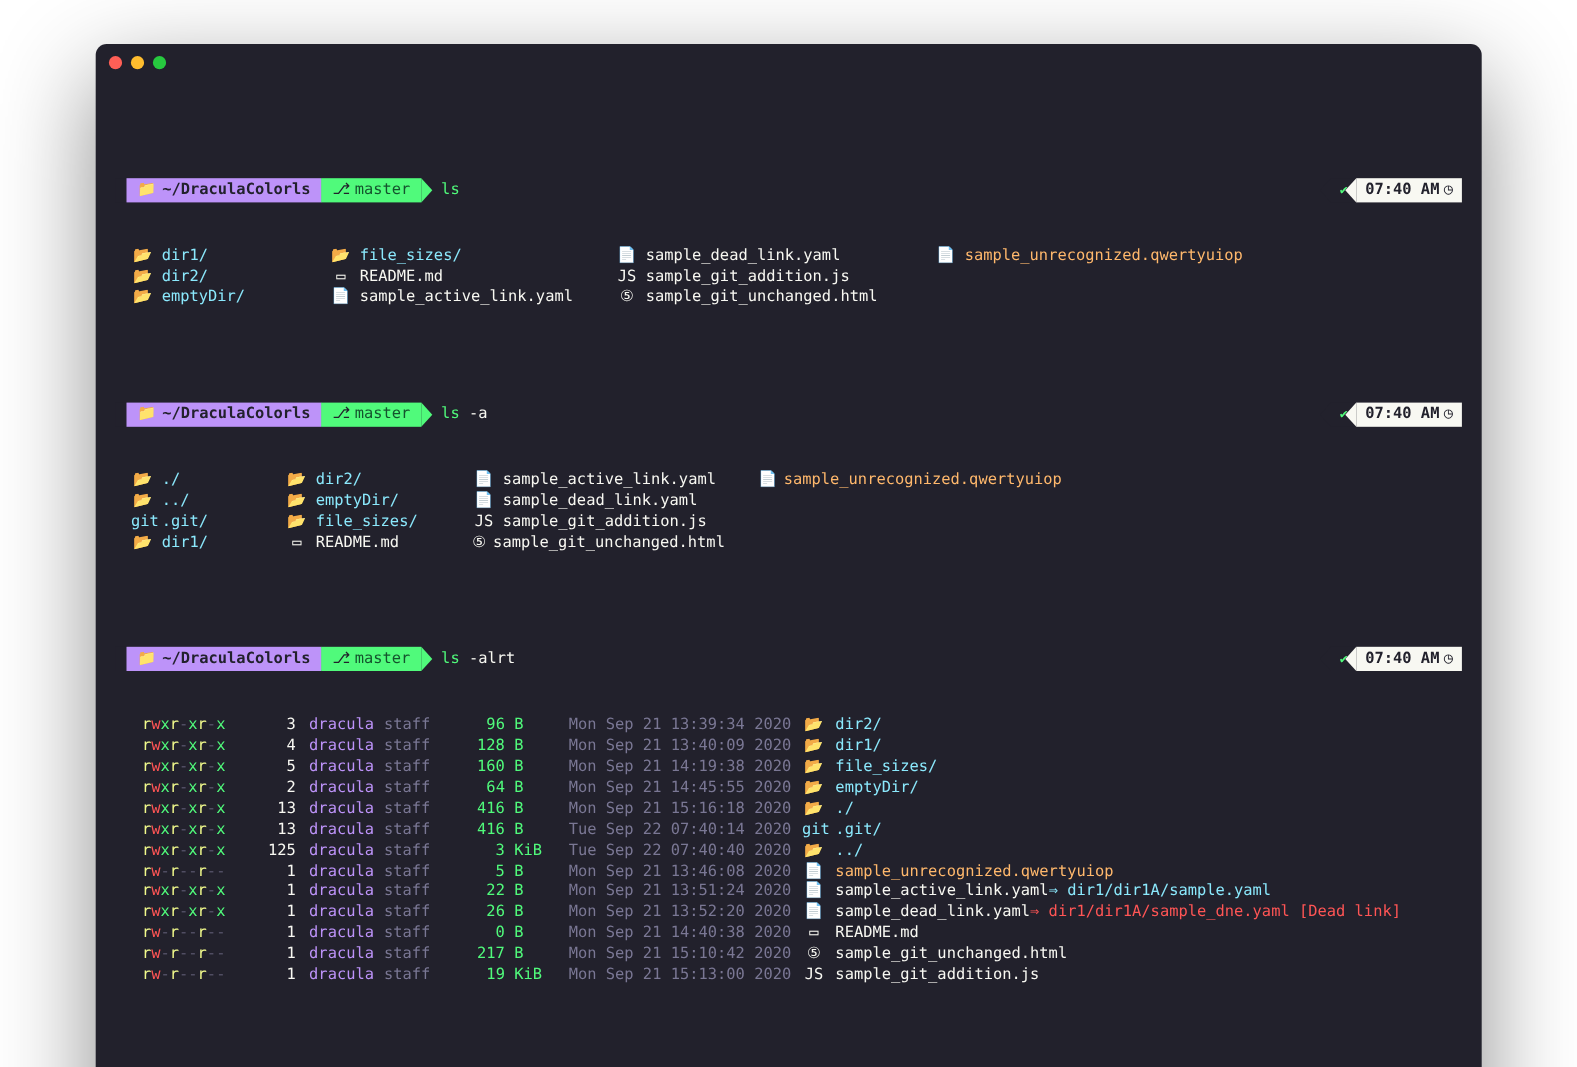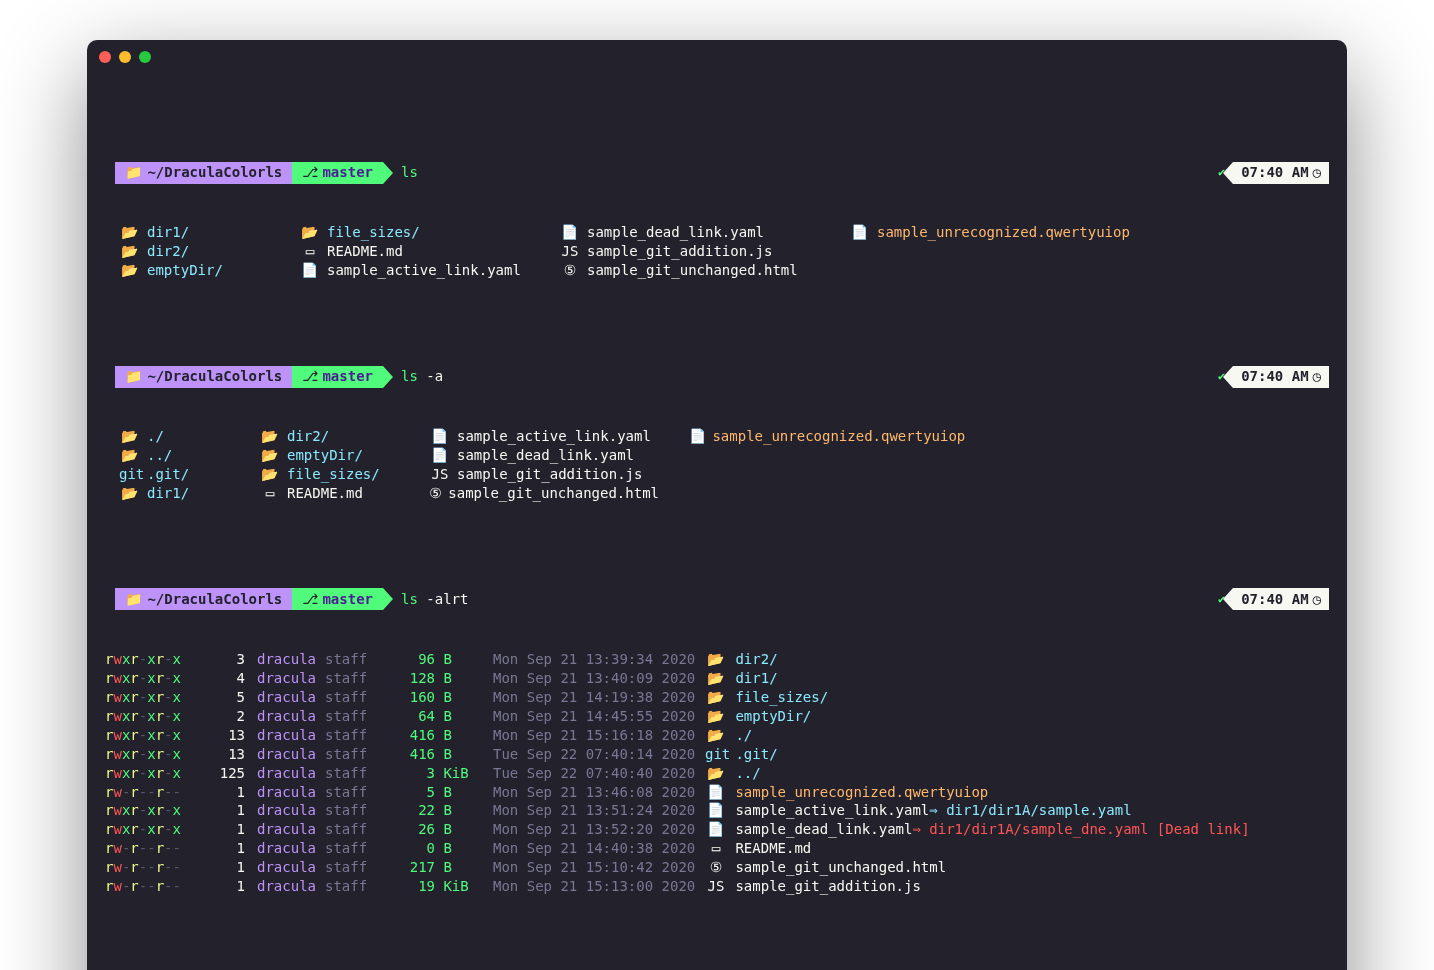--- a/index.html
+++ b/index.html
@@ -53,21 +53,21 @@
     border-top: 11px solid transparent;
     border-bottom: 11px solid transparent;
     border-left: 10px solid currentColor;
   }
   .seg-apple { background: #22212c; color: #22212c; padding-left: 0; }
   .seg-apple .glyph { color: #ffd866; font-size: 13px; }
   .seg-path  { background: #bd93f9; color: #bd93f9; }
   .seg-path .txt { color: #22212c; font-weight: 600; }
   .seg-path .icn { color: #22212c; margin-right: 5px; }
   .seg-git   { background: #50fa7b; color: #50fa7b; }
-  .seg-git .txt { color: #4c1d95; font-weight: 700; }
+  .seg-git .txt { color: #14532d; font-weight: 400; }
   .seg-git .icn { color: #22212c; margin-right: 4px; }
   .cmd { margin-left: 18px; color: #50fa7b; }
   .cmd .arg { color: #f8f8f2; }
 
   
   .badge { display: flex; align-items: center; }
   .bseg { display: inline-flex; align-items: center; height: 22px; padding: 0 8px; position: relative; }
   .bseg::before {
     content: ""; position: absolute; left: -10px; top: 0;
     border-top: 11px solid transparent;
@@ -91,21 +91,21 @@
   .c-red    { color: #ff5555; }
   .c-white  { color: #f8f8f2; }
   .c-grey   { color: #7a7794; }
 
   
   .perm .r { color: #f1fa8c; }
   .perm .w { color: #ff5555; }
   .perm .x { color: #50fa7b; }
   .perm .d { color: #5a576e; }
 
-  .block { margin-top: 2px; }
+  .block { margin-top: 2px; margin-left: 24px; }
 
   
   .cols { display: grid; gap: 0 30px; margin-left: 14px; }
   .cols4 { grid-template-columns: 150px 230px 260px auto; }
   .cols5 { grid-template-columns: 110px 140px 230px 240px auto; }
   .item { display: flex; align-items: center; }
   .item .ic { margin-right: 6px; }
 </style>
 </head>
 <body>

